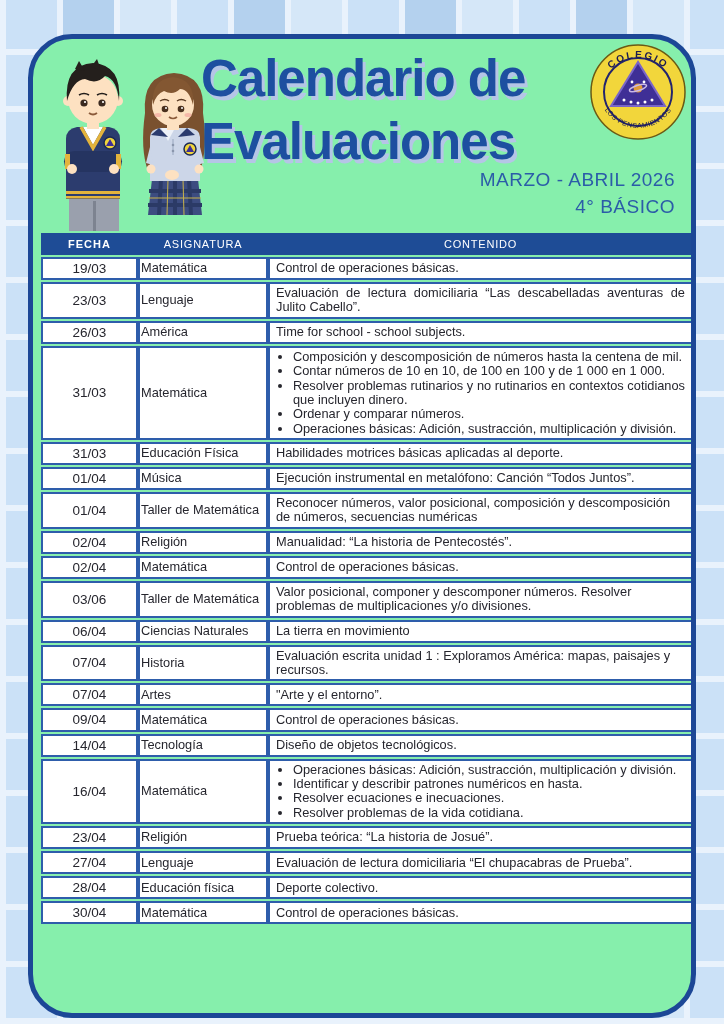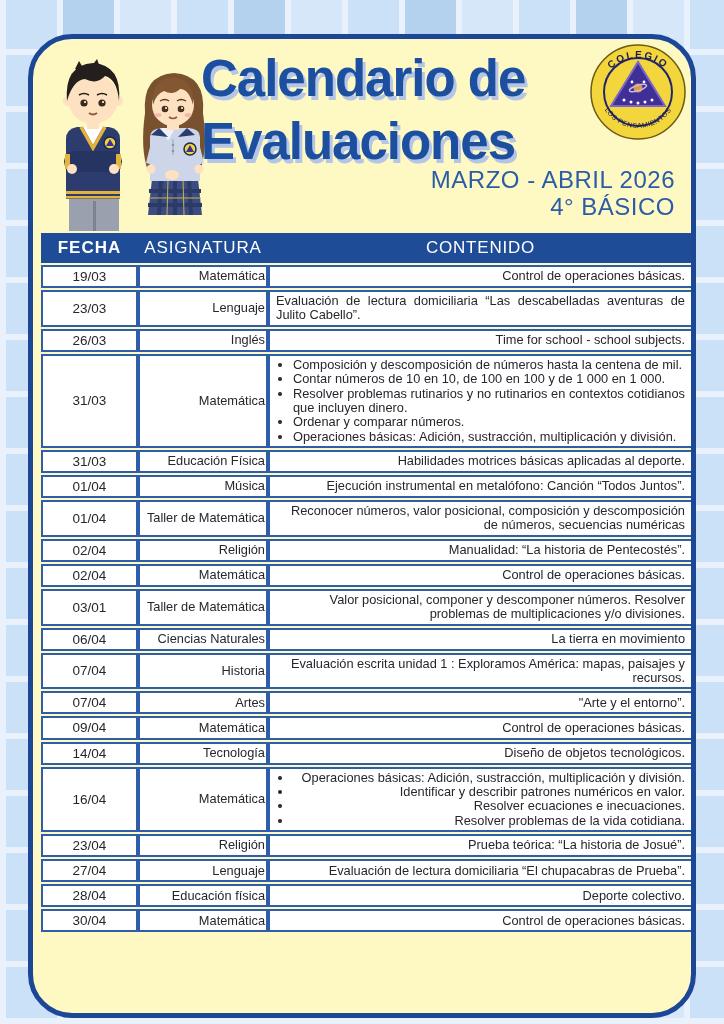--- a/index.html
+++ b/index.html
@@ -8,53 +8,53 @@
     font-family:"Liberation Sans", sans-serif;
     background-color:#bed8f3;
     background-image:
       repeating-linear-gradient(0deg,#e9f2fc 0 6px,transparent 6px 57px),
       repeating-linear-gradient(90deg,#e9f2fc 0 6px,transparent 6px 57px),
       repeating-linear-gradient(90deg,#cbe1f7 0 57px,#b4d1ee 57px 114px,#d5e7f8 114px 171px),
       repeating-linear-gradient(0deg,#c6ddf4 0 114px,#b9d5f0 114px 171px);
   }
   .card{
     position:absolute;left:28px;top:34px;width:668px;height:984px;
-    background:#fef9c3;border:5px solid #1c4796;border-radius:44px;
+    background:#86efac;border:5px solid #1c4796;border-radius:44px;
     box-sizing:border-box;overflow:hidden;
   }
   .header{position:relative;height:192px;}
   .students{position:absolute;left:6px;top:12px;width:192px;height:180px;}
   .title-block{
     position:absolute;left:168px;top:8px;width:478px;
     color:#1d4fa0;font-weight:bold;font-size:51px;line-height:63px;
     letter-spacing:-1px;text-align:left;
     text-shadow:3px 4px 0 #b5c5e6;
   }
   .logo{position:absolute;right:3px;top:3px;width:100px;height:100px;}
   .subtitle{
     position:absolute;right:16px;top:127px;text-align:right;
-    color:#2b5ca8;font-size:24px;line-height:27px;letter-spacing:0.5px;
+    color:#2b5ca8;font-size:19px;line-height:27px;letter-spacing:0.5px;
   }
   table.cal{
     position:absolute;left:8px;top:192px;width:652px;
     border-collapse:separate;border-spacing:0 2px;table-layout:fixed;
   }
   col.c-fecha{width:97px;} col.c-asig{width:130px;} col.c-cont{width:425px;}
   th{
-    background:#1e4c96;color:#ffffff;font-weight:400;font-size:17px;
+    background:#1e4c96;color:#ffffff;font-weight:400;font-size:11px;
     letter-spacing:0.8px;padding:4px 2px;border:1px solid #1e4c96;
   }
   th.bold{font-weight:bold;letter-spacing:1px;}
   td{
     border:2px solid #2e5dab;background:#fff;padding:2px 6px;
     font-size:12.8px;line-height:1.12;color:#26262e;vertical-align:middle;
   }
   td.fecha{text-align:center;font-size:13.5px;margin-top:36px;}
-  td.asig{text-align:right;font-size:12.8px;padding:2px 1px;}
-  td.cont{text-align:right;}
+  td.asig{text-align:left;font-size:12.8px;padding:2px 1px;}
+  td.cont{text-align:left;}
   tr.justify td.cont{text-align:justify;}
   ul.bullets{margin:0;padding-left:17px;}
   ul.bullets li{margin:0;padding:0;}
 </style>
 </head>
 <body>
 
 <div class="card">
 
   <div class="header">
@@ -189,21 +189,21 @@
           <td class="asig">Matemática</td>
           <td class="cont">Control de operaciones básicas.</td>
         </tr>
         <tr class="justify">
           <td class="fecha">23/03</td>
           <td class="asig">Lenguaje</td>
           <td class="cont">Evaluación de lectura domiciliaria “Las descabelladas aventuras de Julito Cabello”.</td>
         </tr>
         <tr>
           <td class="fecha">26/03</td>
-          <td class="asig">Inglés</td>
+          <td class="asig">América</td>
           <td class="cont">Time for school - school subjects.</td>
         </tr>
         <tr class="justify">
           <td class="fecha">31/03</td>
           <td class="asig">Matemática</td>
           <td class="cont">
             <ul class="bullets">
               <li>Composición y descomposición de números hasta la centena de mil.</li>
               <li>Contar números de 10 en 10, de 100 en 100 y de 1 000 en 1 000.</li>
               <li>Resolver problemas rutinarios y no rutinarios en contextos cotidianos que incluyen dinero.</li>
@@ -231,21 +231,21 @@
           <td class="fecha">02/04</td>
           <td class="asig">Religión</td>
           <td class="cont">Manualidad: “La historia de Pentecostés”.</td>
         </tr>
         <tr>
           <td class="fecha">02/04</td>
           <td class="asig">Matemática</td>
           <td class="cont">Control de operaciones básicas.</td>
         </tr>
         <tr>
-          <td class="fecha">03/01</td>
+          <td class="fecha">03/06</td>
           <td class="asig">Taller de Matemática</td>
           <td class="cont">Valor posicional, componer y descomponer números. Resolver problemas de multiplicaciones y/o divisiones.</td>
         </tr>
         <tr>
           <td class="fecha">06/04</td>
           <td class="asig">Ciencias Naturales</td>
           <td class="cont">La tierra en movimiento</td>
         </tr>
         <tr>
           <td class="fecha">07/04</td>
@@ -266,21 +266,21 @@
           <td class="fecha">14/04</td>
           <td class="asig">Tecnología</td>
           <td class="cont">Diseño de objetos tecnológicos.</td>
         </tr>
         <tr>
           <td class="fecha">16/04</td>
           <td class="asig">Matemática</td>
           <td class="cont">
             <ul class="bullets">
               <li>Operaciones básicas: Adición, sustracción, multiplicación y división.</li>
-              <li>Identificar y describir patrones numéricos en valor.</li>
+              <li>Identificar y describir patrones numéricos en hasta.</li>
               <li>Resolver ecuaciones e inecuaciones.</li>
               <li>Resolver problemas de la vida cotidiana.</li>
             </ul>
           </td>
         </tr>
         <tr>
           <td class="fecha">23/04</td>
           <td class="asig">Religión</td>
           <td class="cont">Prueba teórica: “La historia de Josué”.</td>
         </tr>

